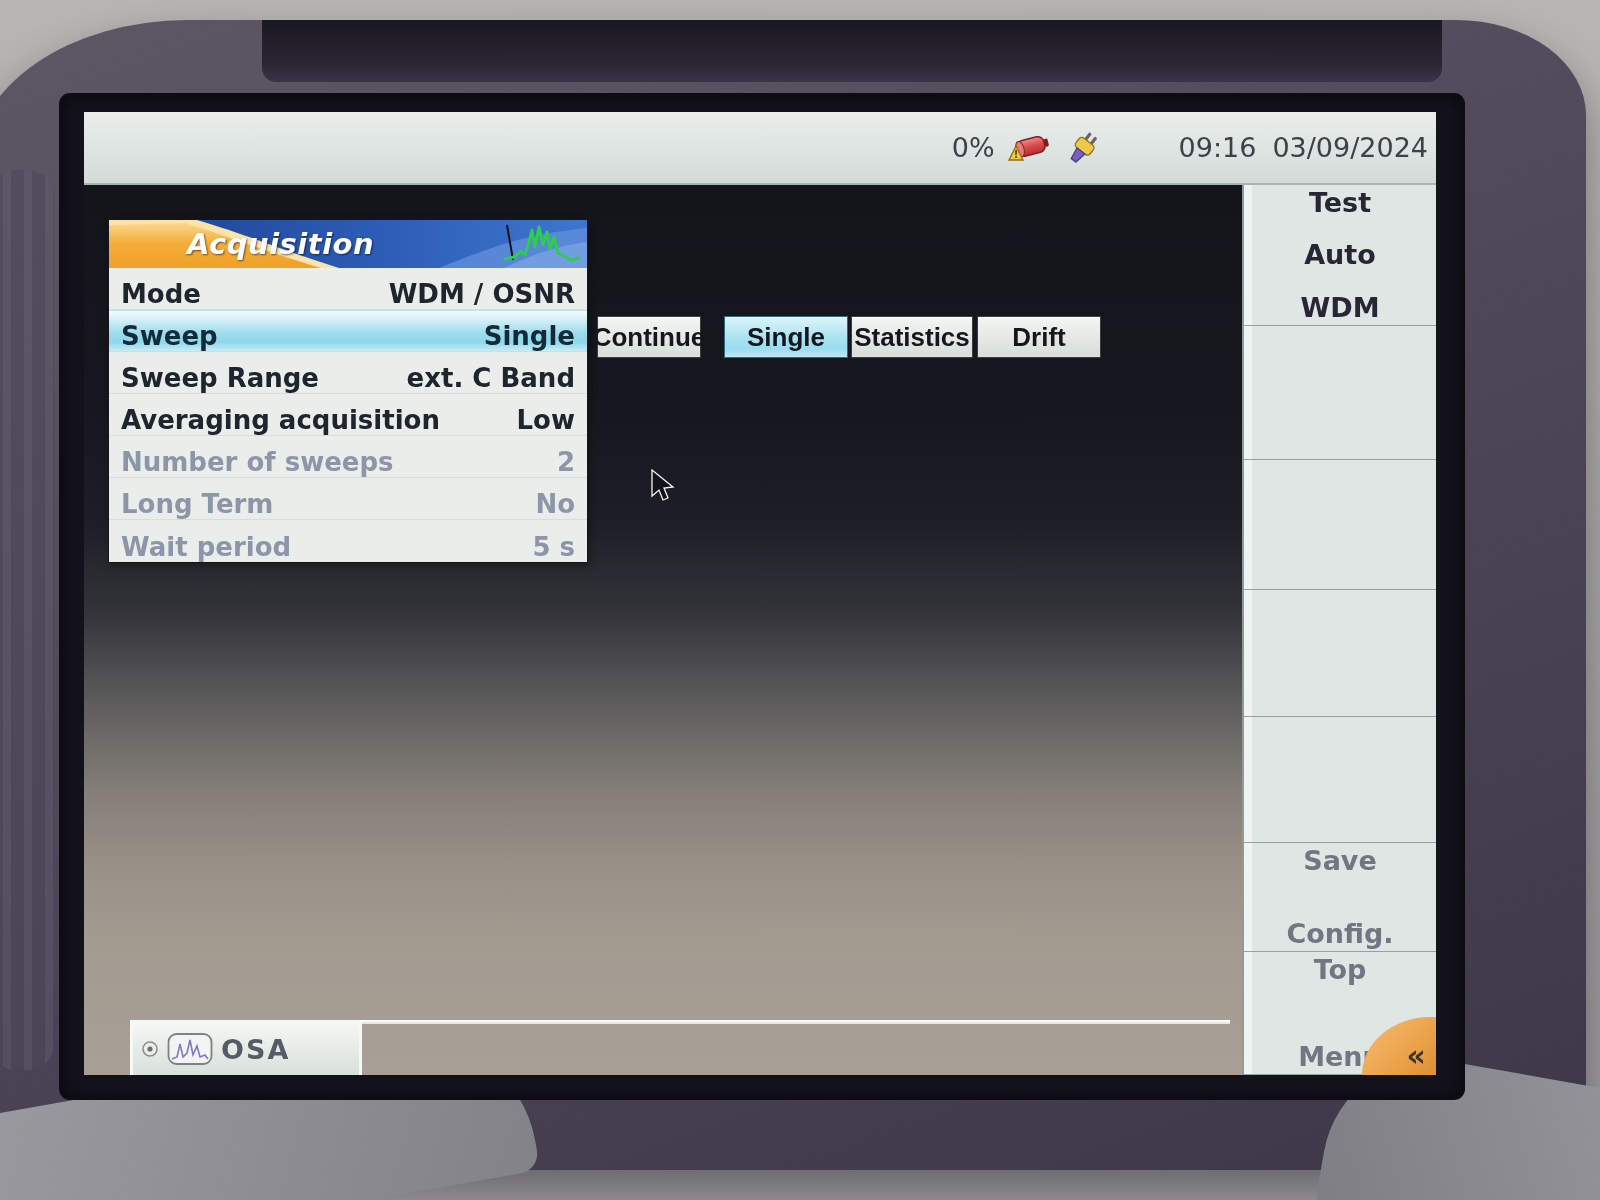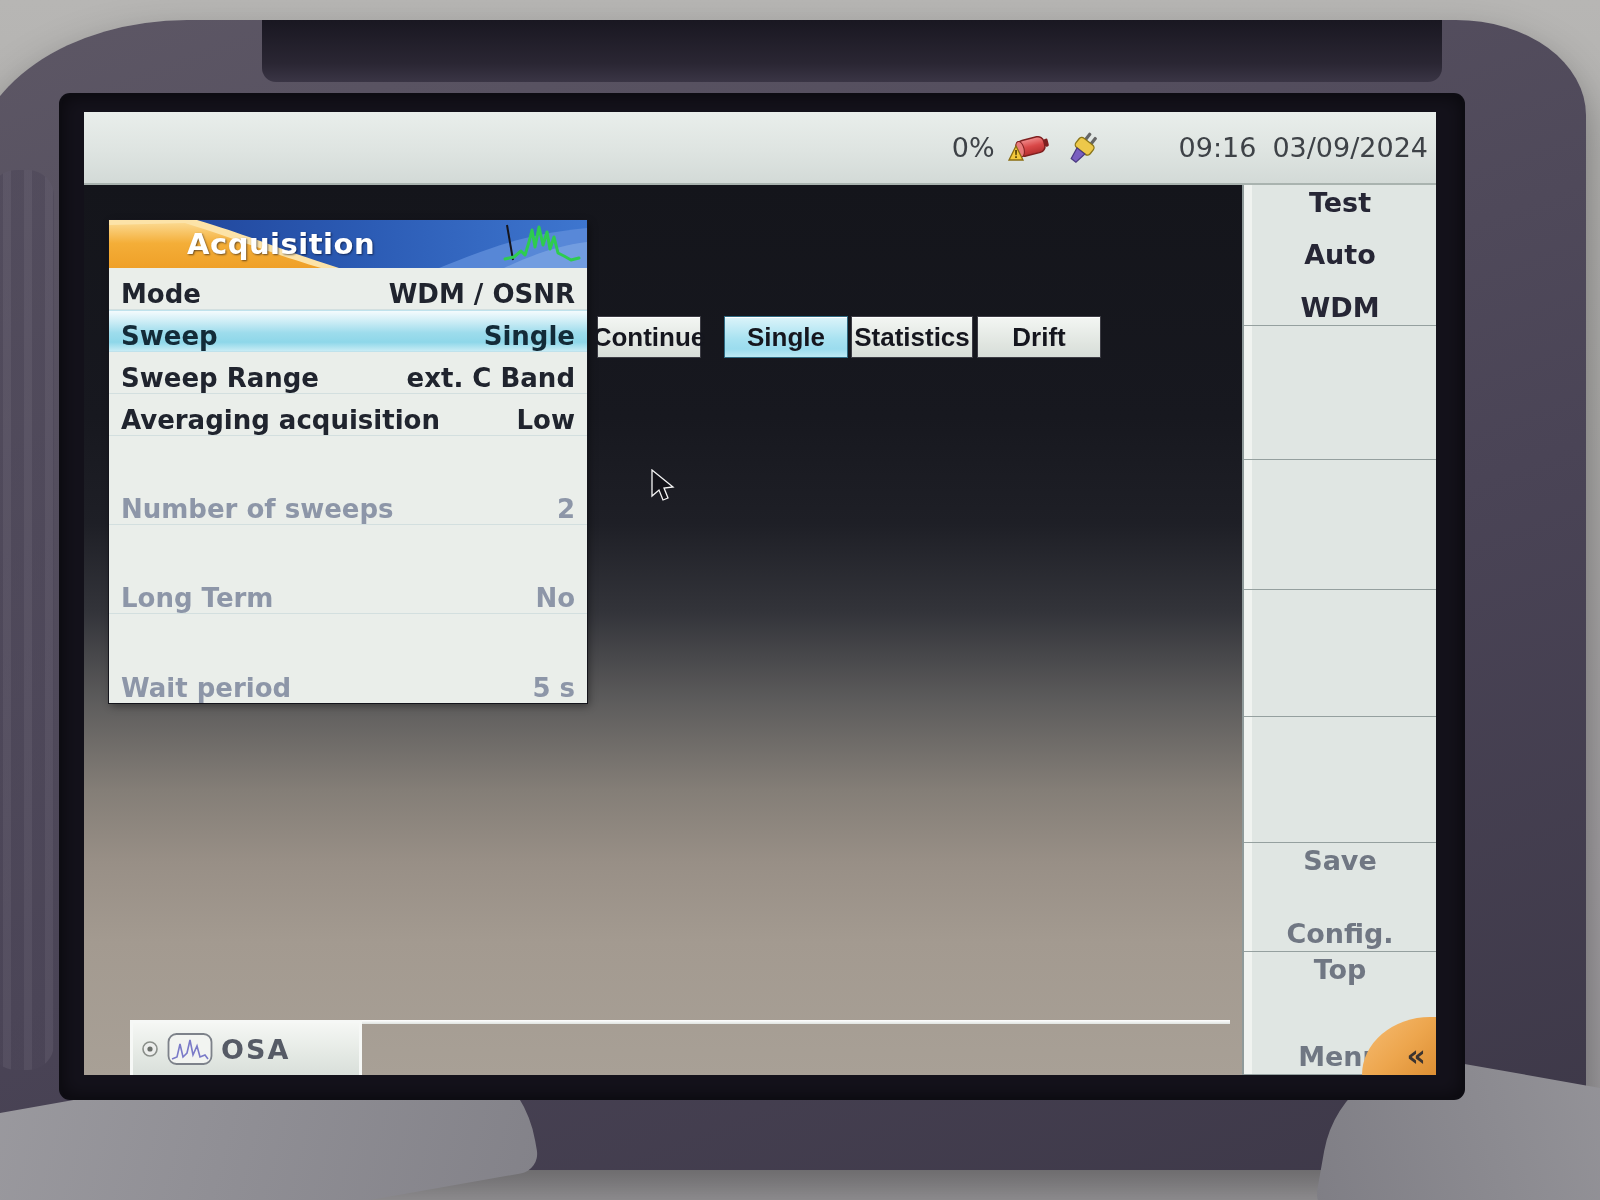--- a/index.html
+++ b/index.html
@@ -49,32 +49,32 @@
 
   
   .content { position:absolute; left:0; top:73px; width:100%; height:890px; display:flex; }
   .main-area { position:relative; width:1158px; height:100%;
     background:linear-gradient(180deg,#14151b 0%,#17181f 26%,#1e1f26 38%,#33343a 48%,
       #5d5c5c 58%,#847e77 68%,#988f86 76%,#a39a90 85%,#a8a096 100%); }
 
   
   .menu-panel { position:absolute; left:25px; top:35px; width:478px;
     box-shadow:0 0 0 1px #15151c, 2px 3px 8px rgba(0,0,0,.4); }
-  .panel-header { position:relative; width:480px; height:48px; }
+  .panel-header { position:relative; width:480px; height:48px;font-style:italic; }
   .panel-header svg { display:block; }
   .panel-title { position:absolute; left:78px; top:7px; color:#ffffff; font-weight:bold;
     font-size:29px; letter-spacing:.5px; text-shadow:1px 1px 2px rgba(0,0,20,.55); }
   .panel-rows { background:#eaeeea; }
   .prow { height:42px; display:flex; align-items:flex-end; justify-content:space-between;
     padding:0 12px; font-weight:bold; font-size:26px; color:#20242e;
     border-bottom:1px solid rgba(160,190,200,.30); }
   .prow:last-child { border-bottom:none; }
   .prow.sel { background:linear-gradient(180deg,#f4fbfd 0%,#cfeef6 25%,#9ddcec 55%,#8ed7e9 78%,#c8ecf5 100%);
     border-top:1px solid #bfe2ec; border-bottom:1px solid #bfe2ec; color:#132b38; }
-  .prow.dis { color:#8d96a8;margin-top:47px; }
+  .prow.dis { color:#8d96a8; }
 
   
   .opt-btn { position:absolute; top:131px; height:42px; display:flex; align-items:center;
     justify-content:center; font-weight:bold; font-size:26px; color:#15161e;
     background:linear-gradient(180deg,#f3f6f3 0%,#e2e7e2 60%,#d7dDD8 100%);
     border:1px solid #3c3c44; box-shadow:inset 0 1px 0 #ffffff; }
   .opt-btn.selected { background:linear-gradient(180deg,#dcf4fa 0%,#a8e2f1 55%,#9bdcee 80%,#bde9f4 100%);
     border-color:#2e6a82; }
   #btn-continue { left:513px; width:104px; }
   #btn-single { left:640px; width:124px; }

